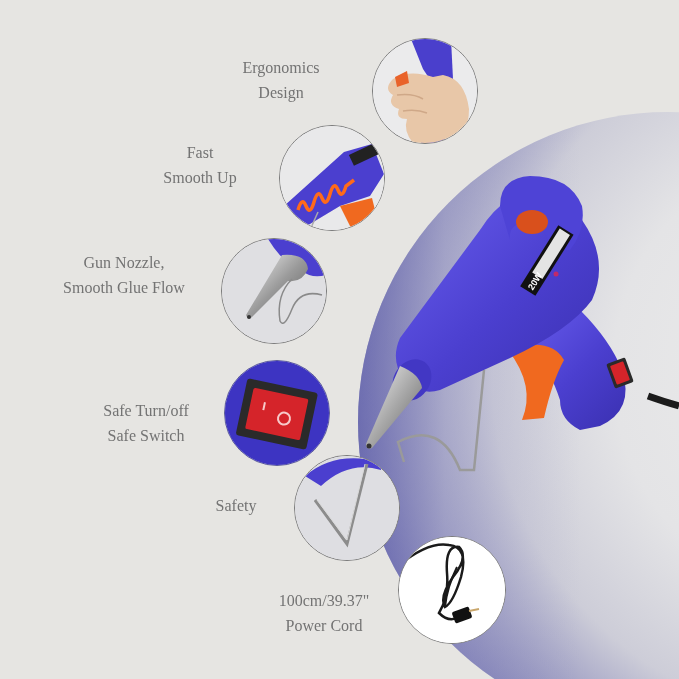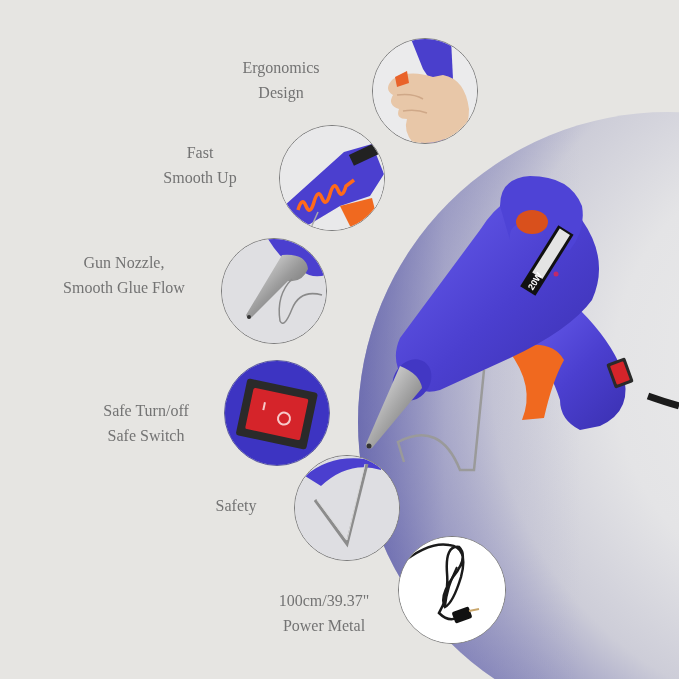--- a/index.html
+++ b/index.html
@@ -123,21 +123,21 @@
     <svg viewBox="0 0 104 104">
       <rect width="104" height="104" fill="#dedee2"></rect>
       <path d="M10 20 Q40 -6 86 6 L86 14 Q54 4 26 30 Z" fill="#4b3fcf"></path>
       <path d="M20 44 L52 88 L72 8" stroke="#8c8c8c" stroke-width="3" fill="none"></path>
       <path d="M22 44 L52 84 L70 8" stroke="#d8d8d8" stroke-width="1" fill="none"></path>
     </svg>
   </div>
 
   <div class="label" style="left:268px; top:588px; width:112px;">
     <span>100cm/39.37"</span>
-    <span>Power Metal</span>
+    <span>Power Cord</span>
   </div>
   <div class="thumb" style="left:398px; top:536px; width:106px; height:106px; background:#ffffff;">
     <svg viewBox="0 0 106 106">
       <rect width="106" height="106" fill="#ffffff"></rect>
       <path d="M0 28 Q30 4 50 8 Q70 10 62 40 Q54 66 46 70 Q40 60 54 40 Q70 20 60 10 Q46 8 48 36 Q50 60 40 76 Q50 86 60 80" stroke="#1a1a1a" stroke-width="2.5" fill="none"></path>
       <path d="M46 70 Q48 50 58 30" stroke="#1a1a1a" stroke-width="2" fill="none"></path>
       <rect x="54" y="72" width="18" height="12" rx="2" fill="#111" transform="rotate(-20 63 78)"></rect>
       <line x1="70" y1="74" x2="80" y2="72" stroke="#c9a66b" stroke-width="2"></line>
     </svg>
   </div>

